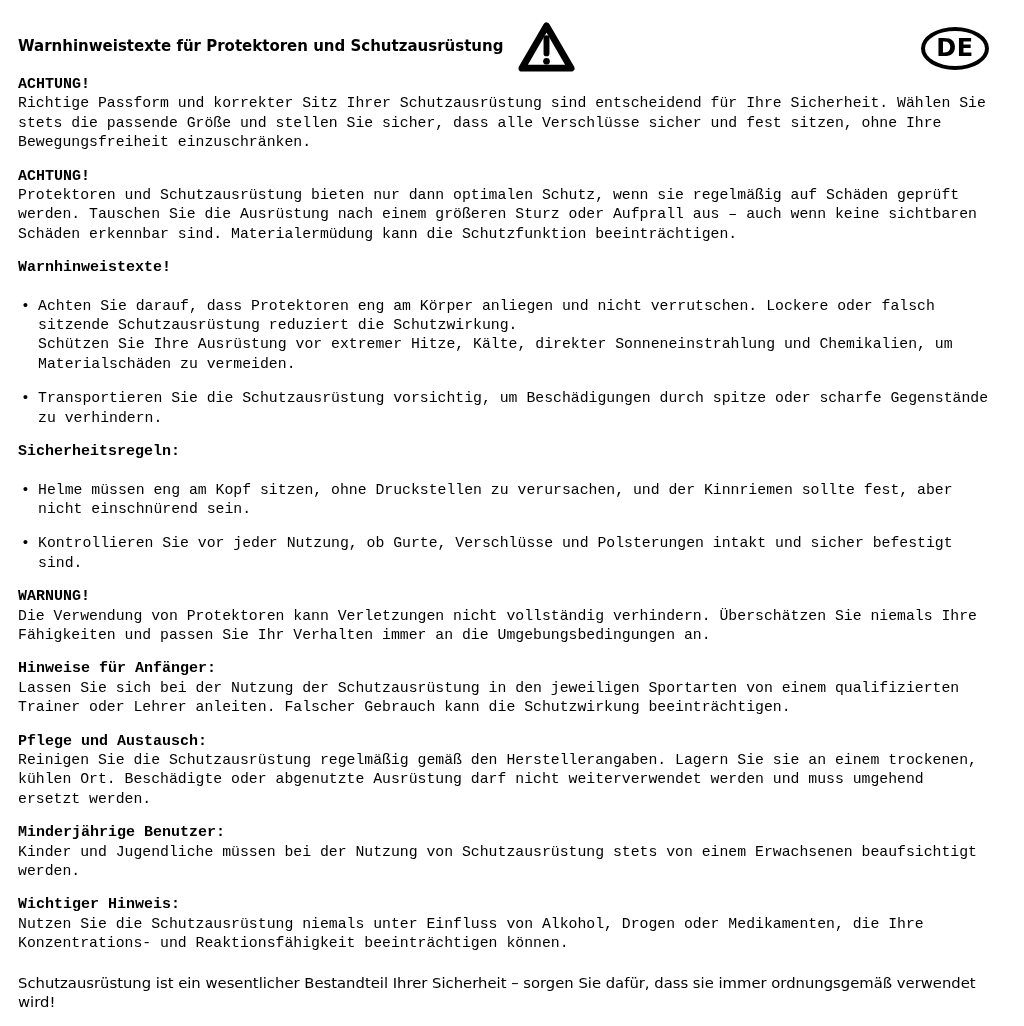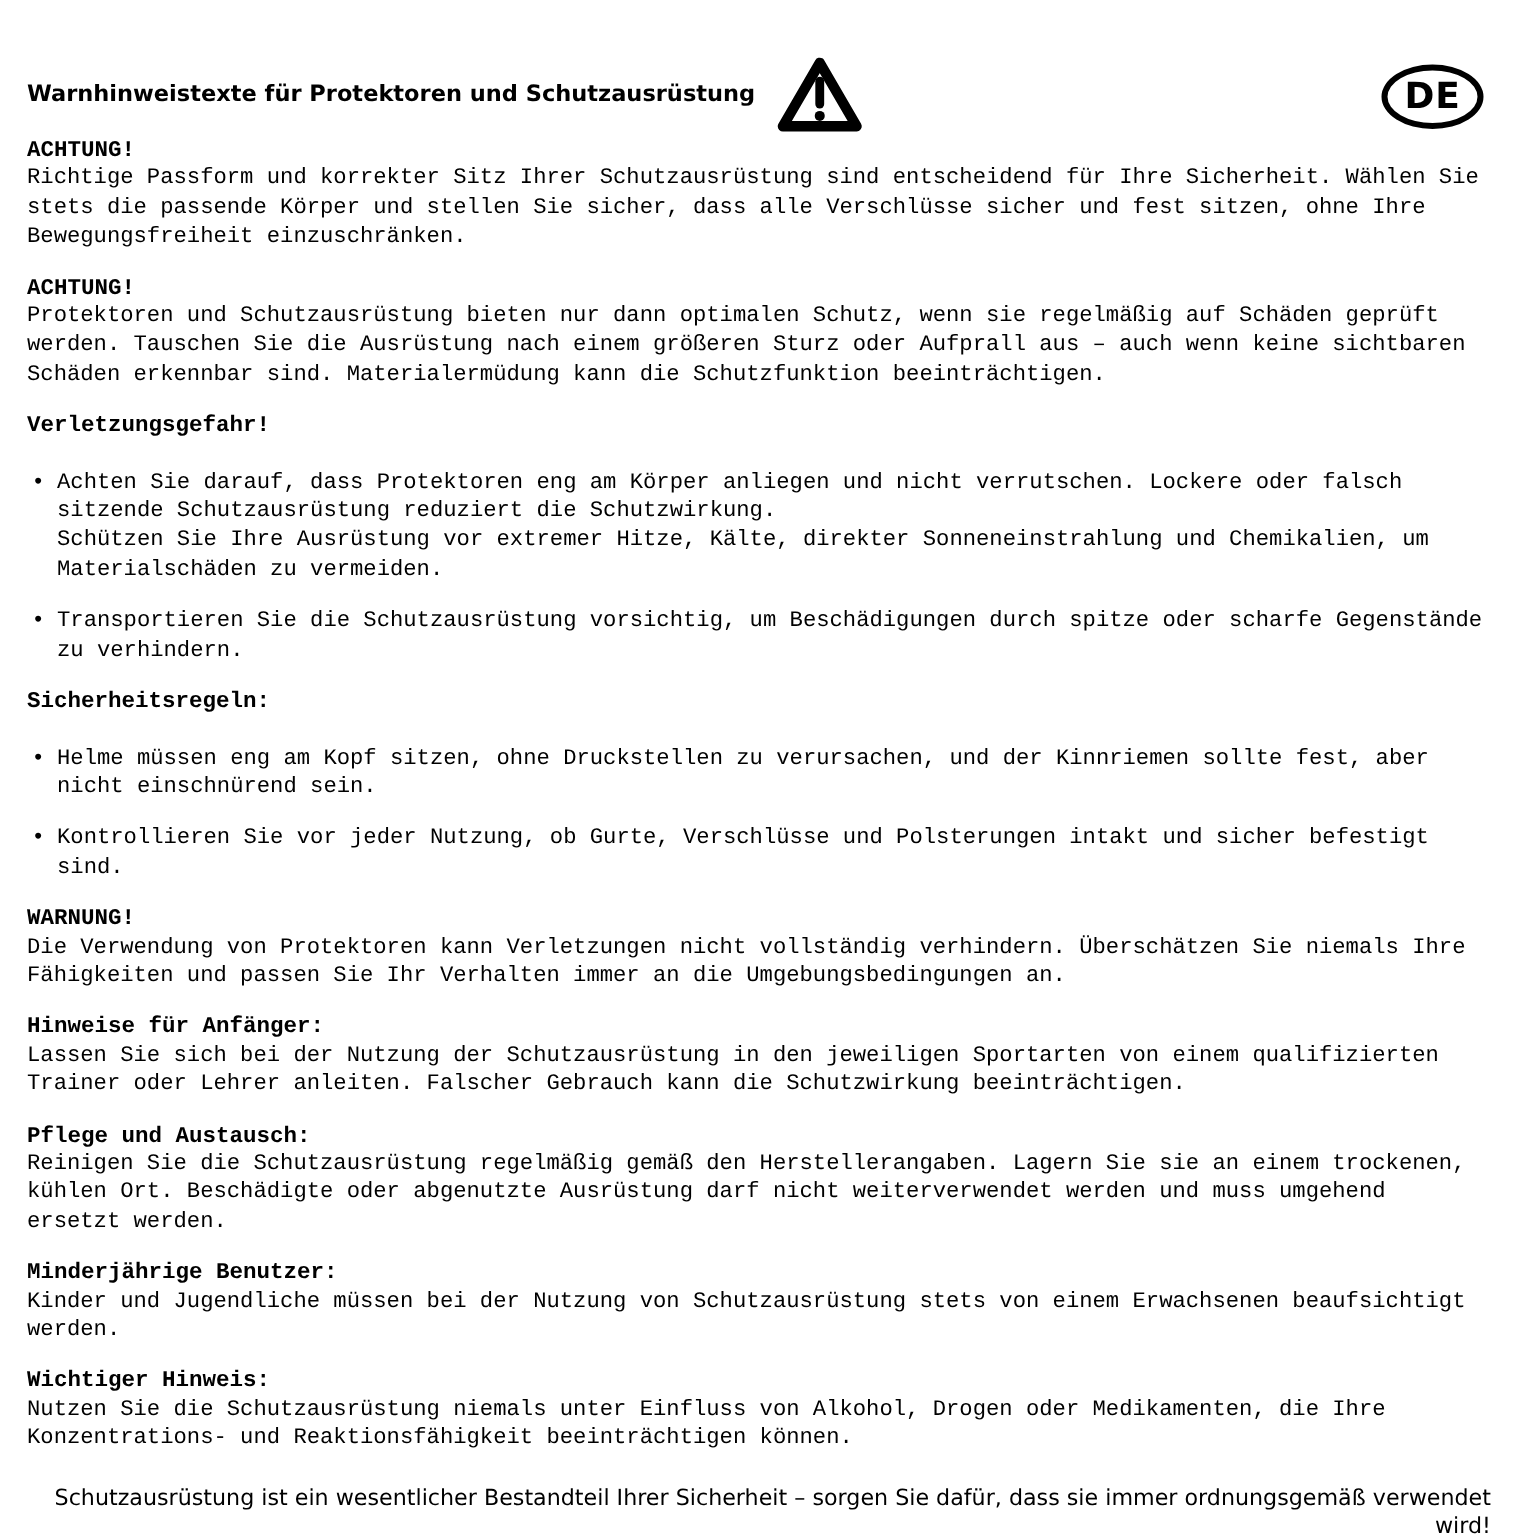--- a/index.html
+++ b/index.html
@@ -10,21 +10,21 @@
   }
   body {
     width: 1024px;
     height: 1026px;
     overflow: hidden;
     font-family: "DejaVu Sans", "Liberation Sans", sans-serif;
     font-size: 14.8px;
     line-height: 19.4px;
   }
   .page {
-    padding: 16px 30px 0 18px;
+    padding: 0 30px 0 18px;
     box-sizing: border-box;
     width: 1024px;
   }
   
   .doc-header {
     position: relative;
     height: 75px;
   }
   .doc-title {
     position: absolute;
@@ -73,51 +73,51 @@
     margin: 19px 0 0 0;
     padding: 0 0 0 20px;
   }
   ul.bullet-list li { position: relative; margin-top: 15px; }
   ul.bullet-list li::before {
     content: "\2022";
     position: absolute;
     left: -17px;
     top: 0;
   }
-  .closing { margin-top: 19px; text-align: right; }
+  .closing { margin-top: 19px; }
 </style>
 </head>
 <body>
 
 <div class="page">
 
   <header class="doc-header">
     <h1 class="doc-title">Warnhinweistexte für Protektoren und Schutzausrüstung</h1>
     <svg class="warning-triangle" viewBox="0 0 60 58" xmlns="http://www.w3.org/2000/svg" aria-hidden="true">
       <path d="M30 6.5 L55 49.5 L5 49.5 Z" fill="none" stroke="#000" stroke-width="7" stroke-linejoin="round"></path>
       <path d="M30 19 L30 34.5" stroke="#000" stroke-width="6" stroke-linecap="round" fill="none"></path>
       <circle cx="30" cy="42.5" r="3.4" fill="#000"></circle>
     </svg>
     <div class="lang-badge">
       <span>DE</span>
     </div>
   </header>
 
   <section>
     <h2>ACHTUNG!</h2>
-    <p>Richtige Passform und korrekter Sitz Ihrer Schutzausrüstung sind entscheidend für Ihre Sicherheit. Wählen Sie stets die passende Körper und stellen Sie sicher, dass alle Verschlüsse sicher und fest sitzen, ohne Ihre Bewegungsfreiheit einzuschränken.</p>
+    <p>Richtige Passform und korrekter Sitz Ihrer Schutzausrüstung sind entscheidend für Ihre Sicherheit. Wählen Sie stets die passende Größe und stellen Sie sicher, dass alle Verschlüsse sicher und fest sitzen, ohne Ihre Bewegungsfreiheit einzuschränken.</p>
   </section>
 
   <section>
     <h2>ACHTUNG!</h2>
     <p>Protektoren und Schutzausrüstung bieten nur dann optimalen Schutz, wenn sie regelmäßig auf Schäden geprüft werden. Tauschen Sie die Ausrüstung nach einem größeren Sturz oder Aufprall aus – auch wenn keine sichtbaren Schäden erkennbar sind. Materialermüdung kann die Schutzfunktion beeinträchtigen.</p>
   </section>
 
   <section>
-    <h2>Verletzungsgefahr!</h2>
+    <h2>Warnhinweistexte!</h2>
     <ul class="bullet-list">
       <li>
         <p>Achten Sie darauf, dass Protektoren eng am Körper anliegen und nicht verrutschen. Lockere oder falsch sitzende Schutzausrüstung reduziert die Schutzwirkung.</p>
         <p>Schützen Sie Ihre Ausrüstung vor extremer Hitze, Kälte, direkter Sonneneinstrahlung und Chemikalien, um Materialschäden zu vermeiden.</p>
       </li>
       <li>
         <p>Transportieren Sie die Schutzausrüstung vorsichtig, um Beschädigungen durch spitze oder scharfe Gegenstände zu verhindern.</p>
       </li>
     </ul>
   </section>

